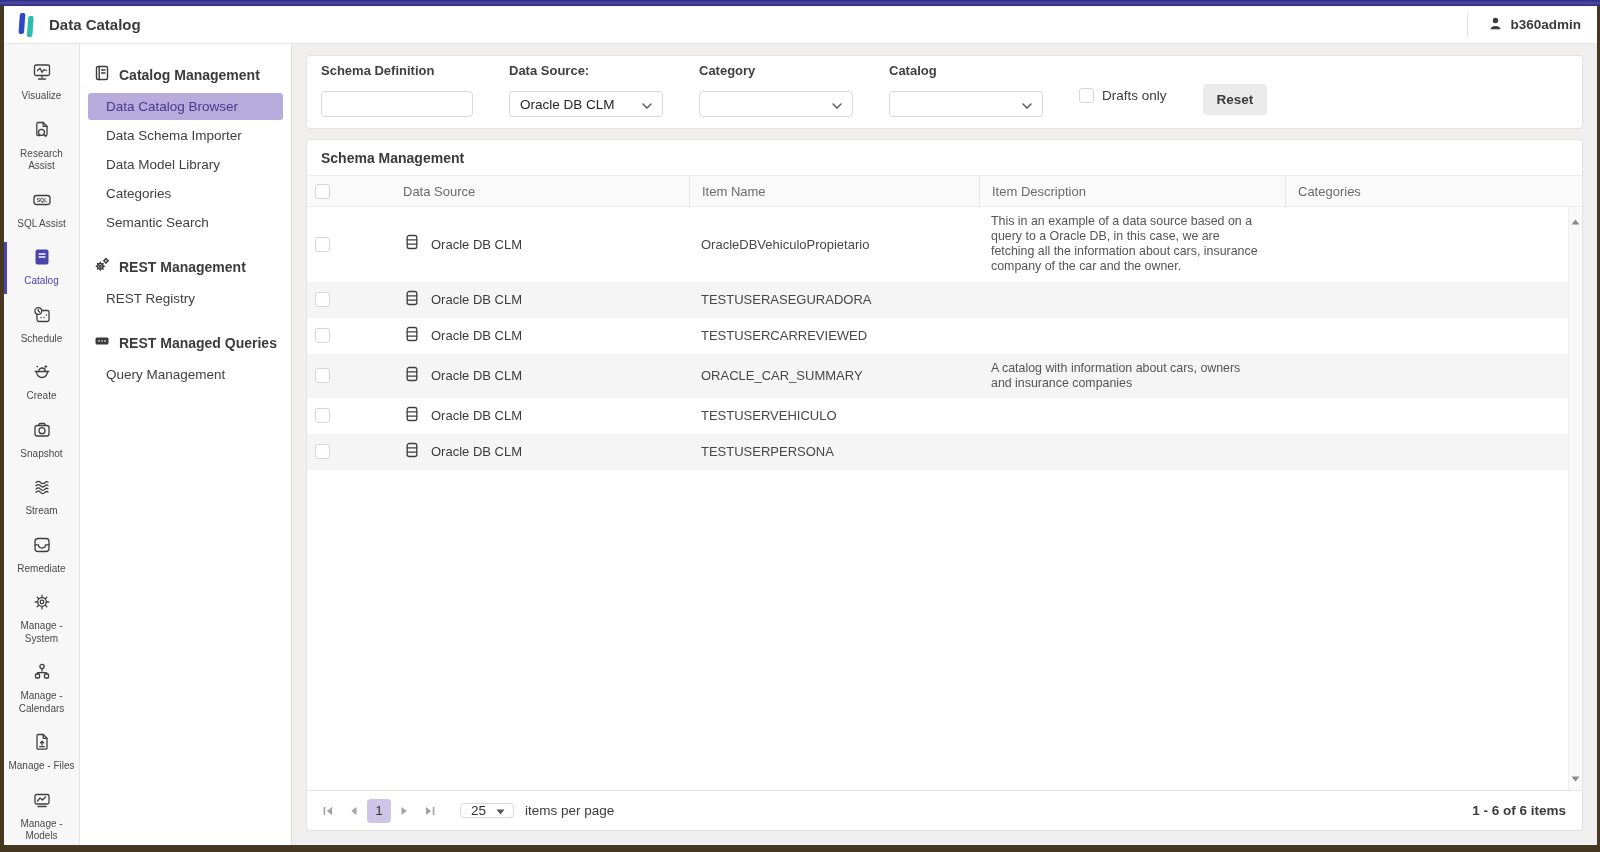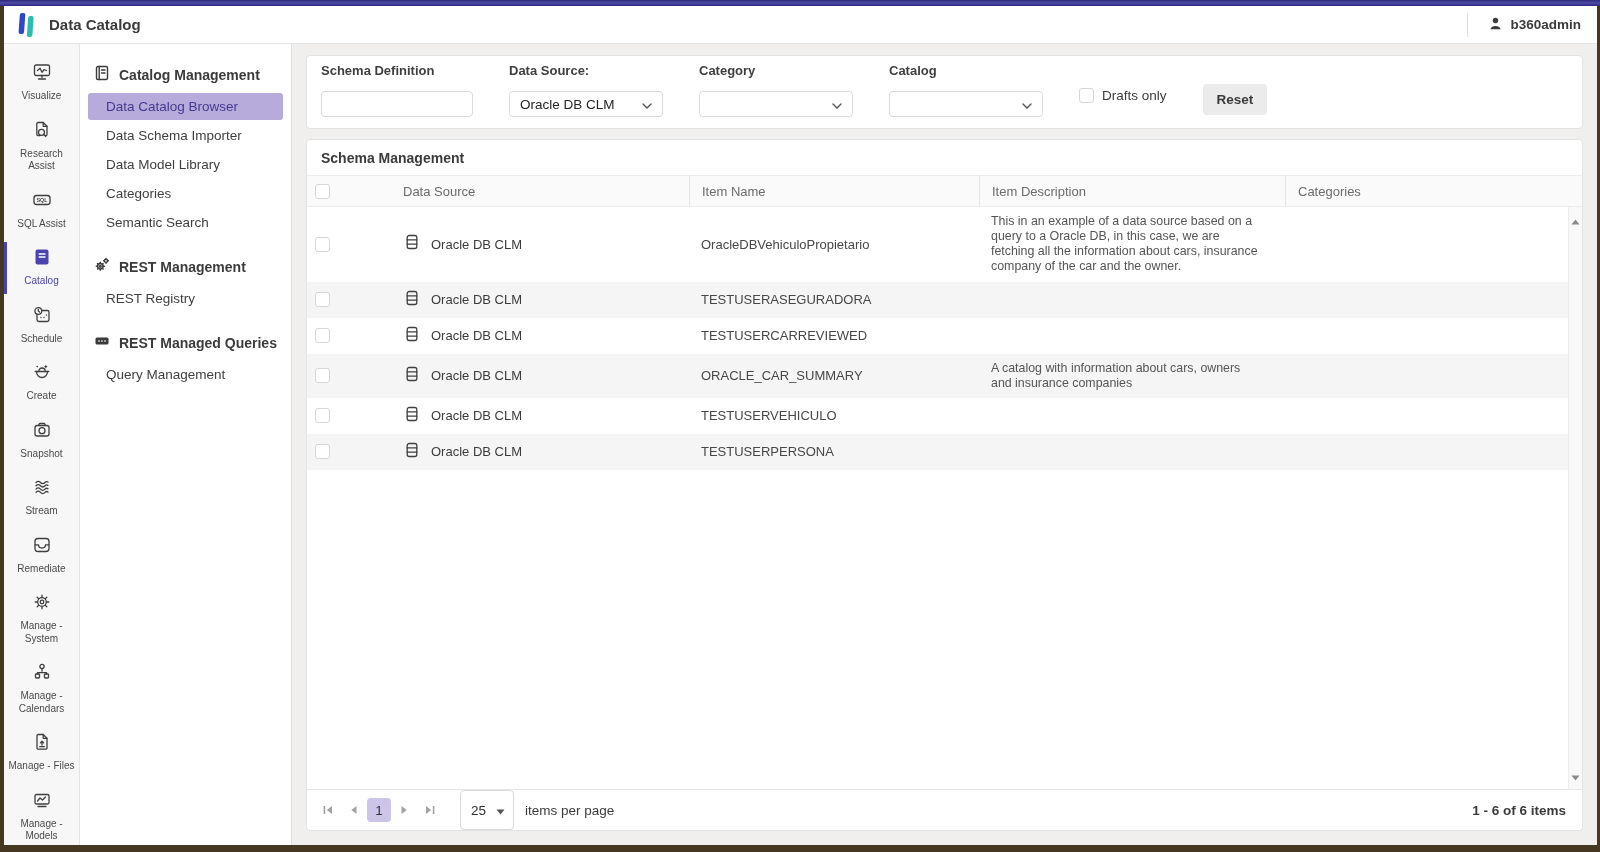--- a/index.html
+++ b/index.html
@@ -83,21 +83,21 @@
 
   .scrollbar { position:absolute; top:0; right:0; bottom:0; width:14px; background:#f9f9f9;
     border-left:1px solid #ededed; display:flex; flex-direction:column; justify-content:space-between;
     align-items:center; padding:4px 0; }
 
   .tfoot { flex:0 0 40px; border-top:1px solid #e5e5e5; display:flex; align-items:center;
     padding:0 16px 0 8px; font-size:13.5px; color:#3b3b3b; }
   .pg-btn { width:26px; height:26px; display:flex; align-items:center; justify-content:center; cursor:pointer; }
   .pg-current { width:24px; height:24px; border-radius:4px; background:#ccc5e8; display:flex;
     align-items:center; justify-content:center; font-size:13.5px; color:#333; cursor:pointer; }
-  .size-select { width:54px; height:40px; border:1px solid #d9d9d9; border-radius:4px; background:#fff;
+  .size-select { width:54px; height:15px; border:1px solid #d9d9d9; border-radius:4px; background:#fff;
     display:flex; align-items:center; justify-content:space-between; padding:0 8px 0 10px;
     margin:0 11px 0 17px; font-size:13.5px; color:#2f2f2f; cursor:pointer; }
   .range { margin-left:auto;font-weight:bold; }
 </style>
 </head>
 <body>
 
 <div class="top-strip"></div>
 
 <div class="frame">

